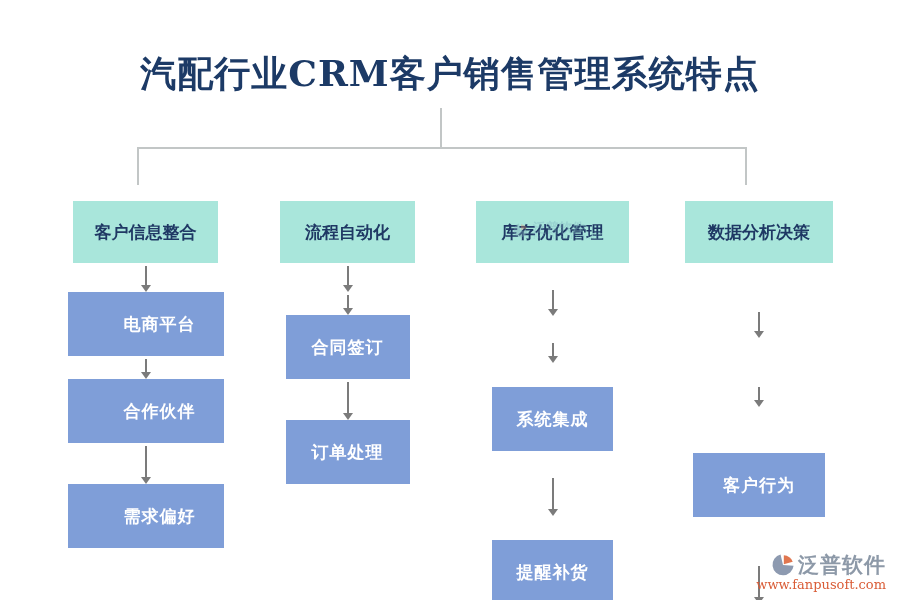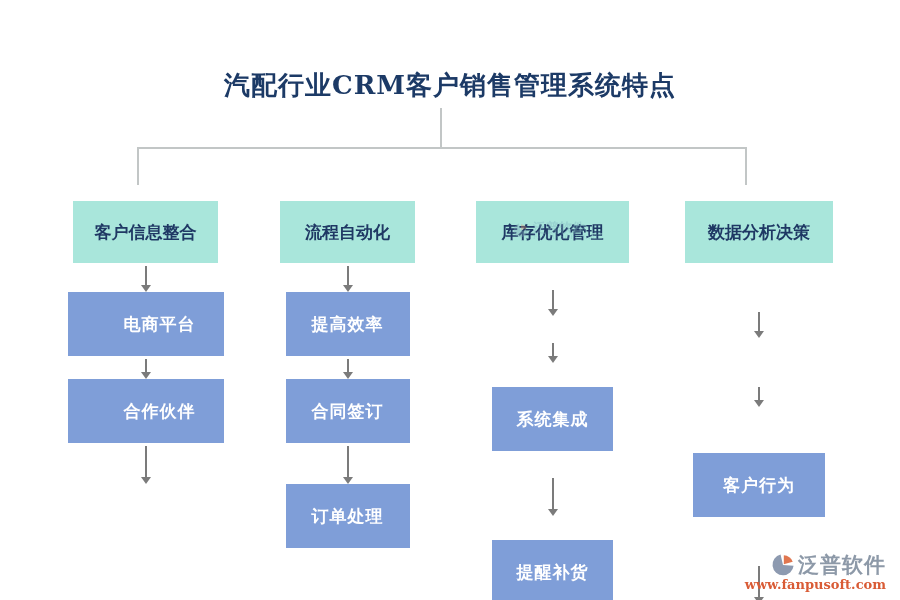--- a/index.html
+++ b/index.html
@@ -12,22 +12,22 @@
     --arrow:#7b7b7b;
     --brand-text:#8d99a8;
     --brand-url:#d95b35;
   }
   html,body{margin:0;padding:0;background:#ffffff;}
   #stage{
     position:relative;width:900px;height:600px;background:#ffffff;overflow:hidden;
     font-family:"DejaVu Serif","Liberation Serif",serif;
   }
   .page-title{
-    position:absolute;top:68px;left:0;width:900px;text-align:center;
-    font-size:26px;font-weight:bold;color:var(--title-color);letter-spacing:1px;
+    position:absolute;top:50px;left:0;width:900px;text-align:center;
+    font-size:36px;font-weight:bold;color:var(--title-color);letter-spacing:1px;
   }
   .conn{position:absolute;background:var(--connector);}
   .conn.v{width:2px;}
   .conn.h{height:2px;}
   .col{position:absolute;top:201px;height:352px;display:flex;flex-direction:column;align-items:center;}
   .col-1{left:73px;width:145px;}
   .col-2{left:280px;width:135px;}
   .col-3{left:476px;width:153px;gap:24px;}
   .col-4{left:685px;width:148px;gap:46px;}
   .hdr{
@@ -58,21 +58,21 @@
     opacity:0.38;pointer-events:none;
   }
   .watermark .wm-txt{display:flex;flex-direction:column;line-height:1;}
   .watermark .wm-cn{font-size:13px;font-weight:bold;color:#7fb3bf;}
   .watermark .wm-en{font-size:6px;color:#7fb3bf;letter-spacing:0.5px;}
   .footer-brand{
     position:absolute;right:14px;bottom:8px;display:flex;flex-direction:column;align-items:flex-end;
   }
   .footer-brand .row1{display:flex;align-items:center;gap:2px;}
   .footer-brand .brand-cn{font-size:21px;font-weight:bold;color:var(--brand-text);letter-spacing:1px;}
-  .footer-brand .brand-url{font-size:13px;color:var(--brand-url);margin-top:-2px;font-weight:bold;}
+  .footer-brand .brand-url{font-size:13px;color:var(--brand-url);margin-top:-2px;}
 </style>
 </head>
 <body>
 
 <div id="stage">
 
   <div class="page-title">汽配行业CRM客户销售管理系统特点</div>
 
   <div class="conn v" style="left:440px;top:108px;height:41px;"></div>
   <div class="conn h" style="left:137px;top:147px;width:610px;"></div>
@@ -88,29 +88,29 @@
     <div class="item">电商平台</div>
     <div class="arrow gap2">
         <div class="stem"></div>
         <div class="head"></div>
       </div>
     <div class="item">合作伙伴</div>
     <div class="arrow gap3">
         <div class="stem"></div>
         <div class="head"></div>
       </div>
+    <div class="item">需求偏好</div>
   </div>
 
   <div class="col col-2">
     <div class="hdr">流程自动化</div>
     <div class="arrow gap1">
         <div class="stem"></div>
         <div class="head"></div>
       </div>
-    <div class="item">提高效率</div>
     <div class="arrow gap2">
         <div class="stem"></div>
         <div class="head"></div>
       </div>
     <div class="item">合同签订</div>
     <div class="arrow gap3">
         <div class="stem"></div>
         <div class="head"></div>
       </div>
     <div class="item">订单处理</div>

